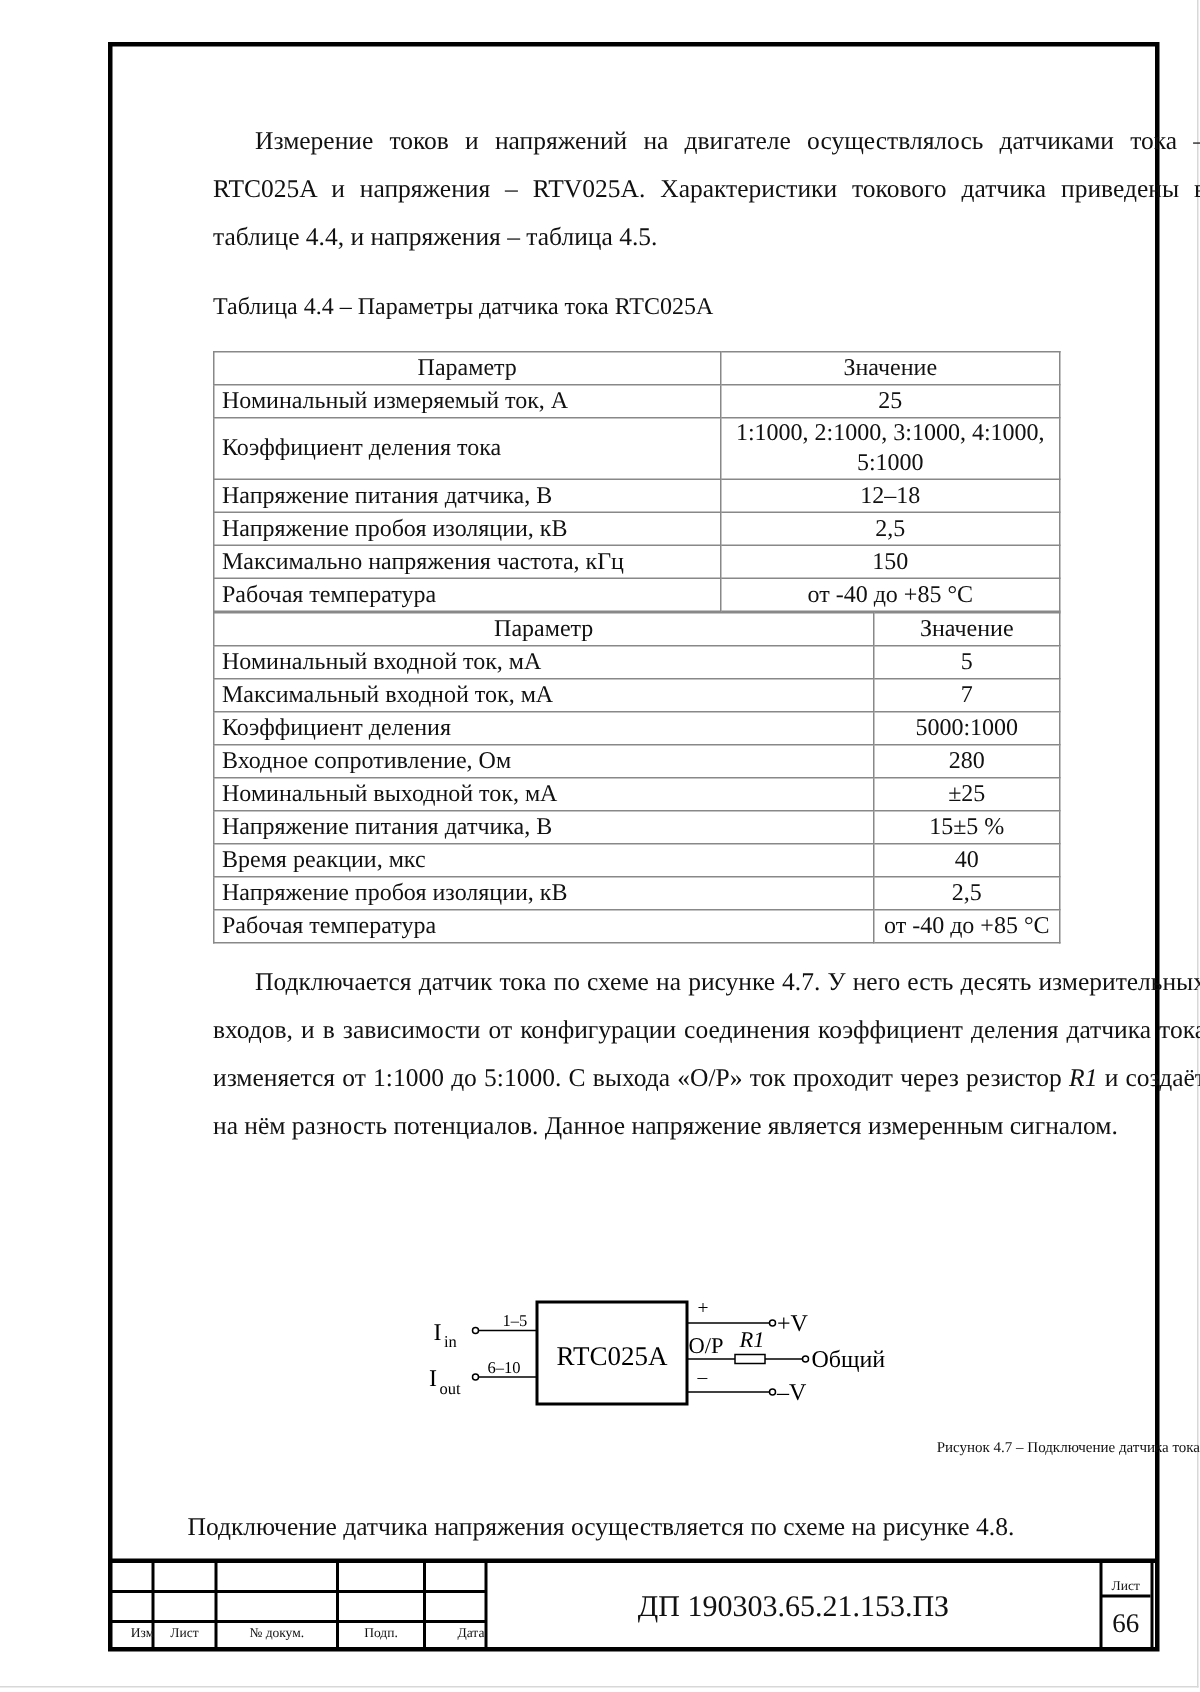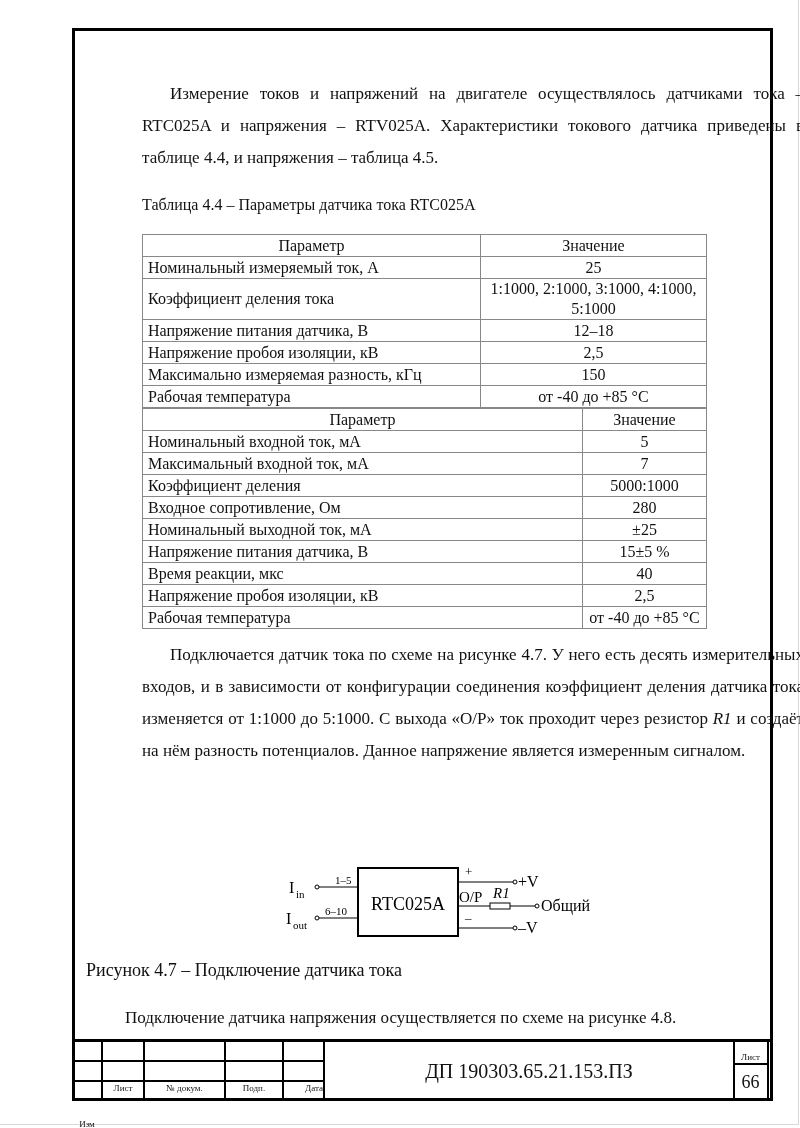--- a/index.html
+++ b/index.html
@@ -12,22 +12,22 @@
   .content { position: absolute; left: 97px; top: 78px; width: 662px; padding-left: 45px; }
   p.body { margin: 0; font-size: 17px; line-height: 32px; text-align: justify;
            text-indent: 28px; }
   .caption { font-size: 16px; margin: 0; }
   table.params { border-collapse: collapse; width: 565px; font-size: 16px; }
   table.params td, table.params th { border: 1px solid #888; padding: 0 5px;
       height: 21px; font-weight: normal; line-height: 20px; }
   table.params th { text-align: center; }
   td.val { text-align: center; }
   .schematic { position: absolute; left: 285px; top: 860px; width: 330px; height: 90px; }
-  .fig-caption { position: absolute; left: 0; width: 100%; top: 960px; text-align: left;
-                 font-size: 18px; }
+  .fig-caption { position: absolute; left: 0; width: 100%; top: 960px; text-align: right;
+                 font-size: 10px; }
   .fig-caption span { display: inline-block; margin-left: 86px; }
   .after-fig { position: absolute; left: 97px; top: 1002px; width: 662px; }
   .titleblock { position: absolute; left: 72px; top: 1039px; width: 698px; height: 58px;
                 border-top: 3px solid #000; }
   .tb-grid { position: absolute; left: 0; top: 0; }
   .tb-cell { position: absolute; box-sizing: border-box; font-size: 9px; text-align: center; }
   .tb-code { position: absolute; left: 252px; top: 0; width: 410px; height: 58px;
              display: flex; align-items: center; justify-content: center; font-size: 20px; }
   .tb-sheet-label { position: absolute; left: 662px; top: 0; width: 33px; height: 22px;
                     font-size: 9px; display: flex; align-items: flex-end; justify-content: center;
@@ -67,21 +67,21 @@
         </tr>
       <tr>
           <td>Напряжение питания датчика, В</td>
           <td class="val">12–18</td>
         </tr>
       <tr>
           <td>Напряжение пробоя изоляции, кВ</td>
           <td class="val">2,5</td>
         </tr>
       <tr>
-          <td>Максимально измеряемая разность, кГц</td>
+          <td>Максимально напряжения частота, кГц</td>
           <td class="val">150</td>
         </tr>
       <tr>
           <td>Рабочая температура</td>
           <td class="val">от -40 до +85 °С</td>
         </tr>
     </tbody>
   </table>
 
   <table class="params">
@@ -189,21 +189,21 @@
       <line x1="252" y1="0" x2="252" y2="58"></line>
       <line x1="662" y1="0" x2="662" y2="58"></line>
       <line x1="0" y1="19" x2="252" y2="19"></line>
       <line x1="0" y1="39" x2="252" y2="39"></line>
       <line x1="662" y1="22" x2="695" y2="22"></line>
       <line x1="0" y1="57" x2="697" y2="57"></line>
       <line x1="1" y1="0" x2="1" y2="58"></line>
       <line x1="696" y1="0" x2="696" y2="58"></line>
     </g>
   </svg>
-  <div class="tb-cell" style="left:0;top:41px;width:30px;margin-top:36px;">Изм</div>
+  <div class="tb-cell" style="left:0;top:41px;width:46px;">Изм</div>
   <div class="tb-cell" style="left:30px;top:41px;width:42px;">Лист</div>
   <div class="tb-cell" style="left:72px;top:41px;width:81px;">№ докум.</div>
   <div class="tb-cell" style="left:153px;top:41px;width:58px;">Подп.</div>
   <div class="tb-cell" style="left:211px;top:41px;width:62px;">Дата</div>
   <div class="tb-code">ДП 190303.65.21.153.ПЗ</div>
   <div class="tb-sheet-label">Лист</div>
   <div class="tb-sheet-num">66</div>
 </div>
 
 </body></html>

